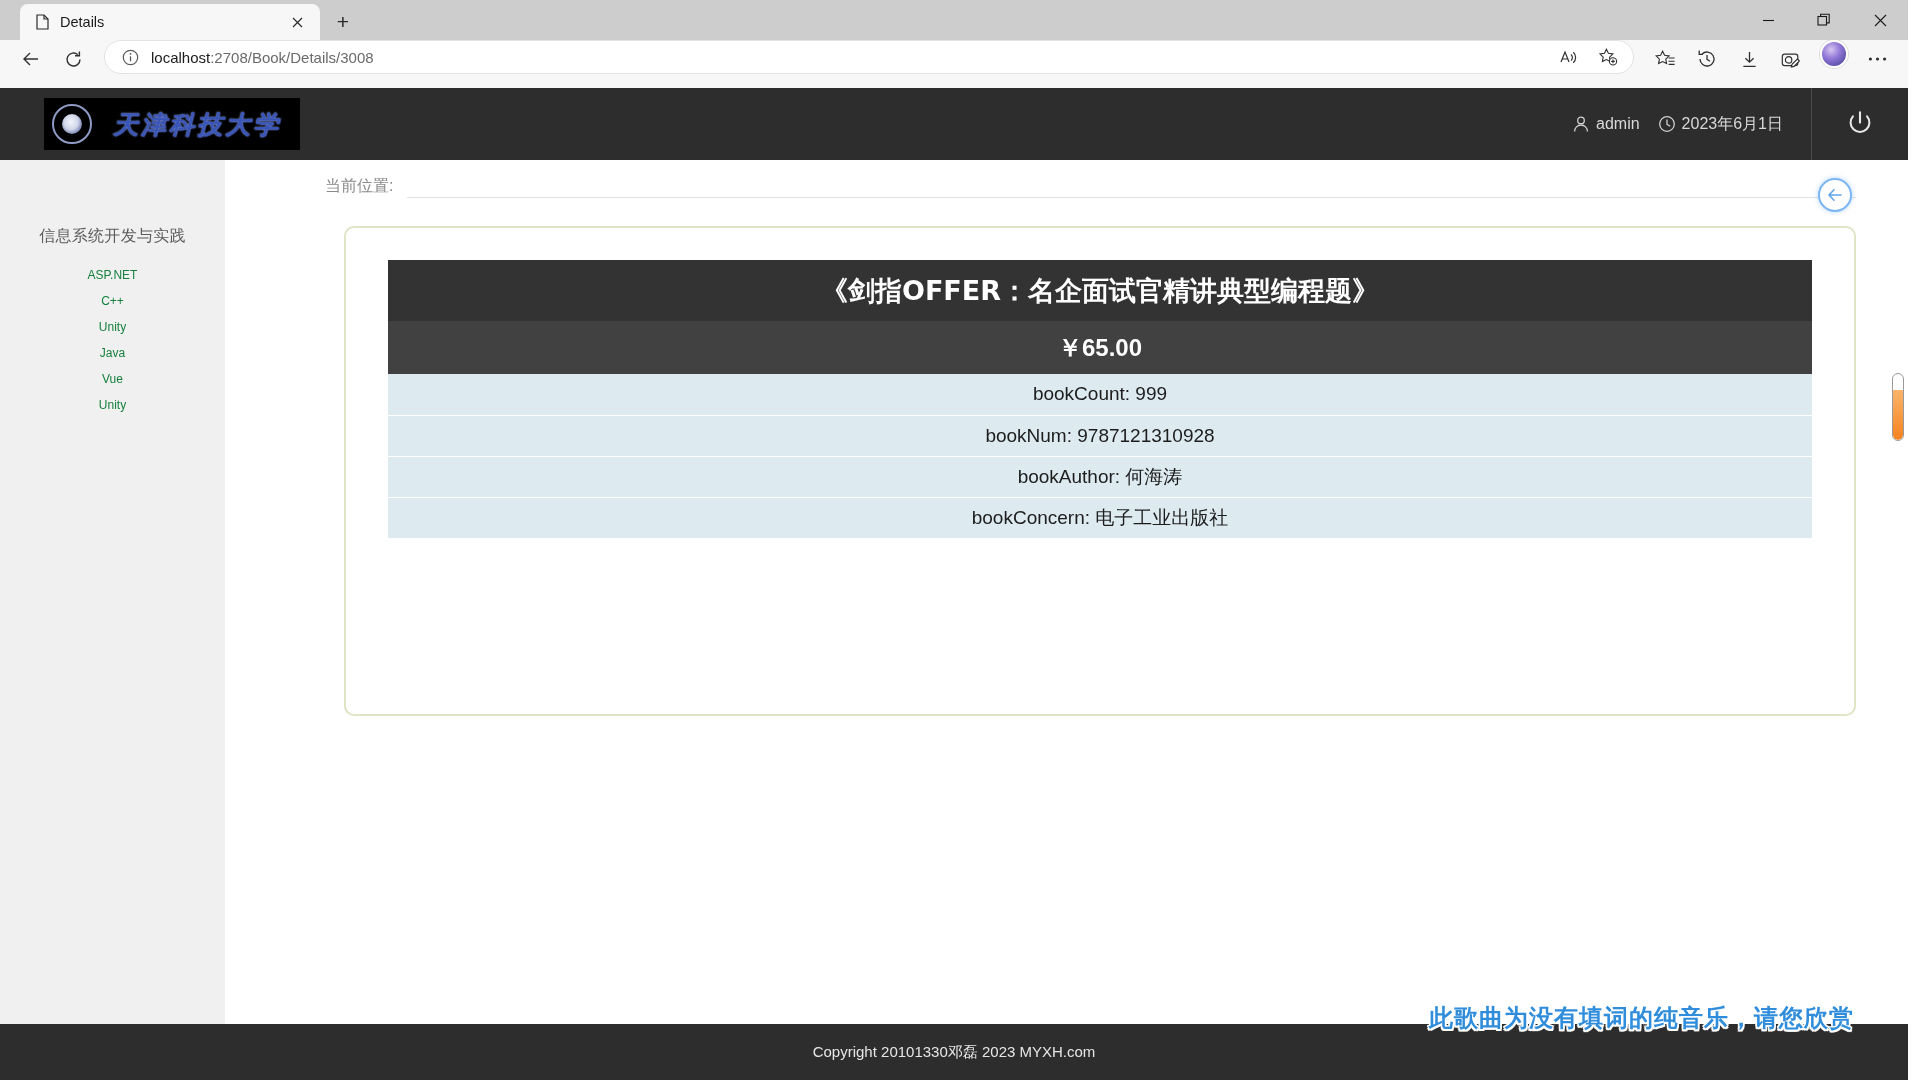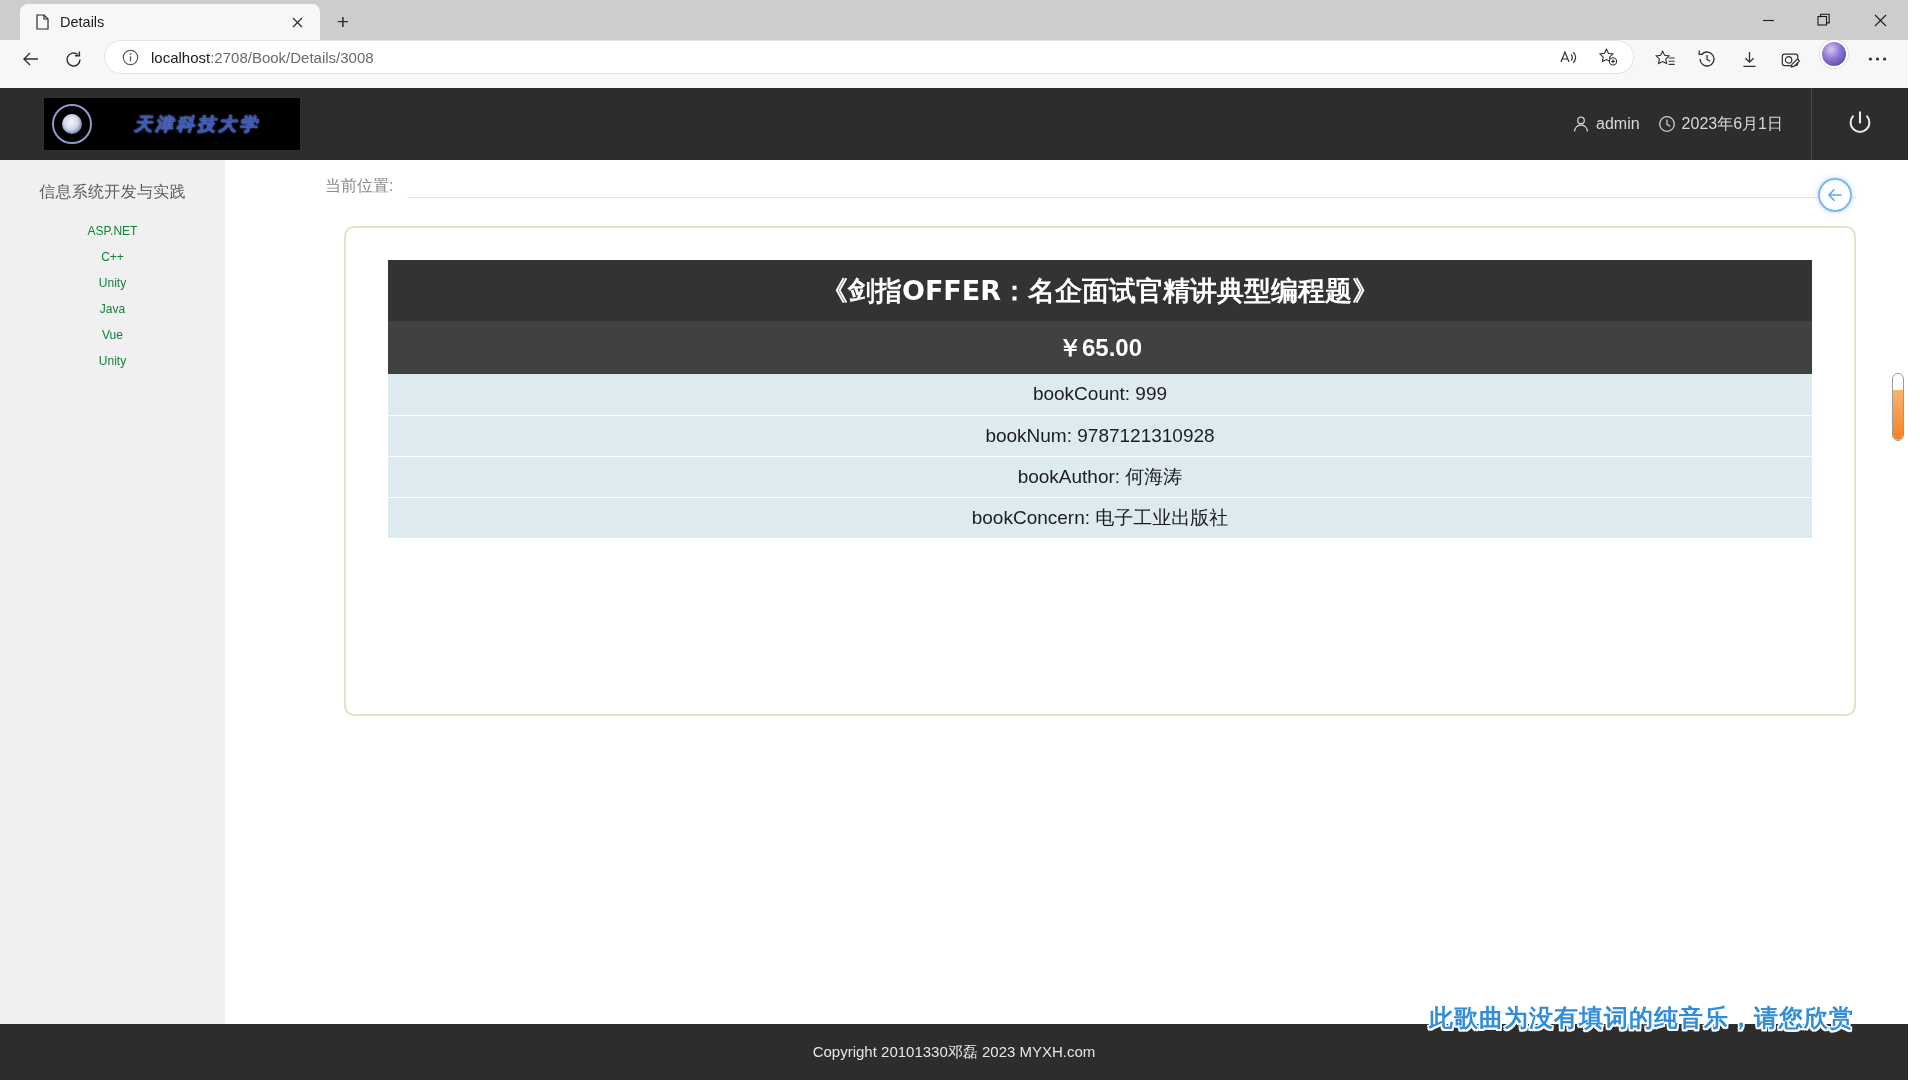--- a/index.html
+++ b/index.html
@@ -80,21 +80,21 @@
     width: 40px; height: 40px; border-radius: 50%; flex: 0 0 40px;
     background: radial-gradient(circle at 50% 50%, #e8ecf5 0%, #c3cbe0 22%, #2b3f91 40%, #1b2a६e 70%, #16246b 100%);
     border: 2px solid #8d9ac4;
     position: relative;
   }
   .logo-emblem::after {
     content: ""; position: absolute; inset: 8px; border-radius: 50%;
     background: radial-gradient(ellipse at 45% 40%, #f2f4fa 0%, #cfd6e8 45%, #22307d 100%);
   }
   .logo-text {
-    flex: 1; text-align: center; color: #3a55b8; font-size: 18px;
+    flex: 1; text-align: center; color: #3a55b8; font-size: 25px;
     font-family: "DejaVu Serif", "Liberation Serif", serif;
     font-weight: bold; letter-spacing: 3px;
     text-shadow: 0 0 2px #9fb0e0, 1px 1px 0 #16246b;
     font-style: italic;
   }
 
   .header-right {
     margin-left: auto; display: flex; align-items: center; height: 100%;
     color: #d8d8d8; font-size: 16px;
   }
@@ -103,21 +103,21 @@
   .ico-circ { display: flex; align-items: center; justify-content: center; }
   .hr-divider { width: 1px; height: 72px; background: #4a4a4a; }
   .power-btn {
     width: 96px; height: 72px; display: flex; align-items: center; justify-content: center;
   }
 
   .body-row { display: flex; height: calc(100% - 72px - 56px); }
 
   .sidebar {
     width: 225px; background: #f0f0f0; flex: 0 0 225px;
-    padding-top: 22px; display: flex; flex-direction: column; align-items: center;
+    padding-top: 66px; display: flex; flex-direction: column; align-items: center;
   }
   .side-head {
     font-size: 16px; color: #5c5c5c; margin-bottom: 15px; letter-spacing: .3px;
   }
   .side-item {
     font-size: 12px; color: #15803d; padding: 6px 0; width: 100%; text-align: center;
   }
 
   .content { flex: 1; position: relative; padding: 0 52px 0 100px; }
 

